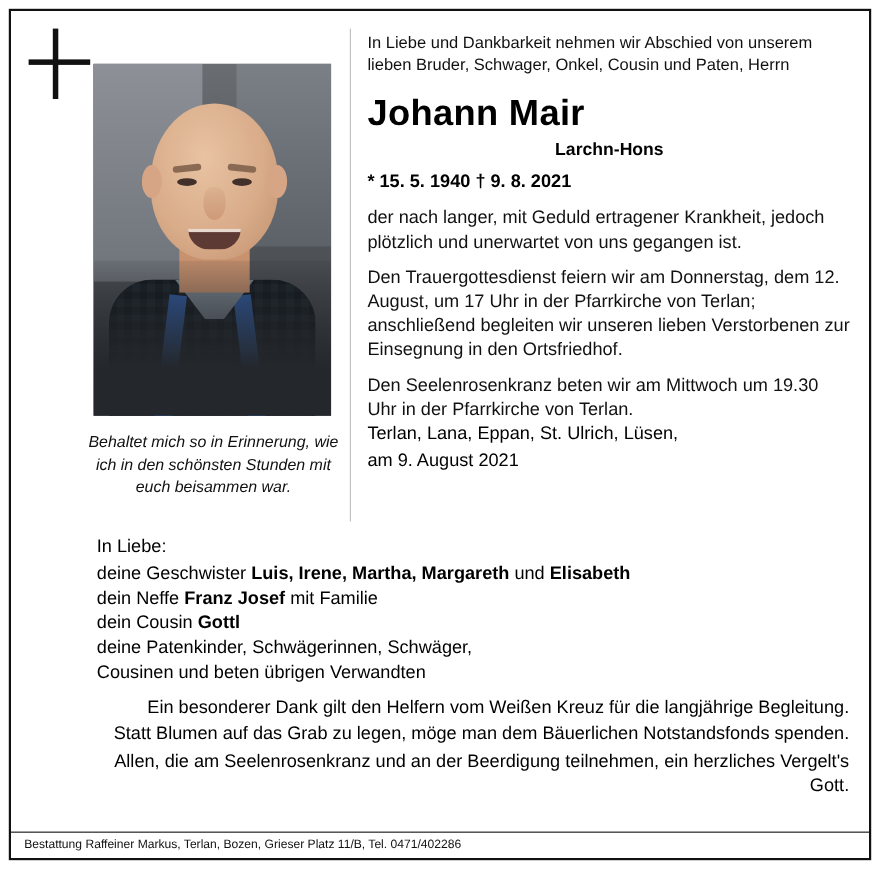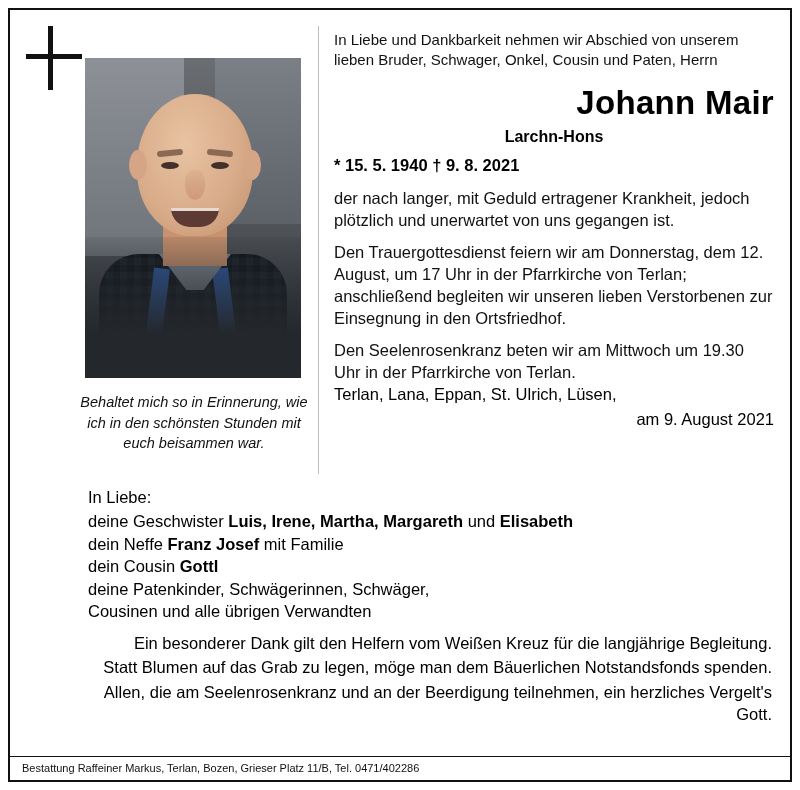--- a/index.html
+++ b/index.html
@@ -189,21 +189,21 @@
     left: 334px;
     top: 30px;
     width: 440px;
   }
   .intro {
     font-size: 15px;
     line-height: 1.32;
     color: #111111;
   }
   .name {
-    text-align: right;
+    text-align: left;
     font-size: 33px;
     font-weight: bold;
     letter-spacing: 0.3px;
     margin-top: 14px;
     color: #000000;
   }
   .nickname {
     text-align: center;
     font-size: 16px;
     font-weight: bold;
@@ -318,31 +318,31 @@
 
   <div class="right-col">
     <div class="intro">In Liebe und Dankbarkeit nehmen wir Abschied von unserem lieben Bruder, Schwager, Onkel, Cousin und Paten, Herrn</div>
     <div class="name">Johann Mair</div>
     <div class="nickname">Larchn-Hons</div>
     <div class="dates">* 15. 5. 1940    † 9. 8. 2021</div>
     <div class="para">der nach langer, mit Geduld ertragener Krankheit, jedoch plötzlich und unerwartet von uns gegangen ist.</div>
     <div class="para tight">Den Trauergottesdienst feiern wir am Donnerstag, dem 12. August, um 17 Uhr in der Pfarrkirche von Terlan; anschließend begleiten wir unseren lieben Verstorbenen zur Einsegnung in den Ortsfriedhof.</div>
     <div class="para tight">Den Seelenrosenkranz beten wir am Mittwoch um 19.30 Uhr in der Pfarrkirche von Terlan.</div>
     <div class="places">Terlan, Lana, Eppan, St. Ulrich, Lüsen,</div>
-    <div class="places" style="margin-top:2px;text-align:right;">am 9. August 2021</div>
+    <div class="places" style="margin-top:2px;">am 9. August 2021</div>
   </div>
 
   <div class="lower">
     <div class="lead">In Liebe:</div>
     <div class="family">
       <div>deine Geschwister <b>Luis, Irene, Martha, Margareth</b> und <b>Elisabeth</b></div>
       <div>dein Neffe <b>Franz Josef</b> mit Familie</div>
       <div>dein Cousin <b>Gottl</b></div>
       <div>deine Patenkinder, Schwägerinnen, Schwäger,</div>
-      <div>Cousinen und alle übrigen Verwandten</div>
+      <div>Cousinen und beten übrigen Verwandten</div>
     </div>
   </div>
 
   <div class="closing">
     <p>Ein besonderer Dank gilt den Helfern vom Weißen Kreuz für die langjährige Begleitung.</p>
     <p>Statt Blumen auf das Grab zu legen, möge man dem Bäuerlichen Notstandsfonds spenden.</p>
     <p>Allen, die am Seelenrosenkranz und an der Beerdigung teilnehmen, ein herzliches Vergelt's Gott.</p>
   </div>
 
   <div class="footer-rule"></div>

